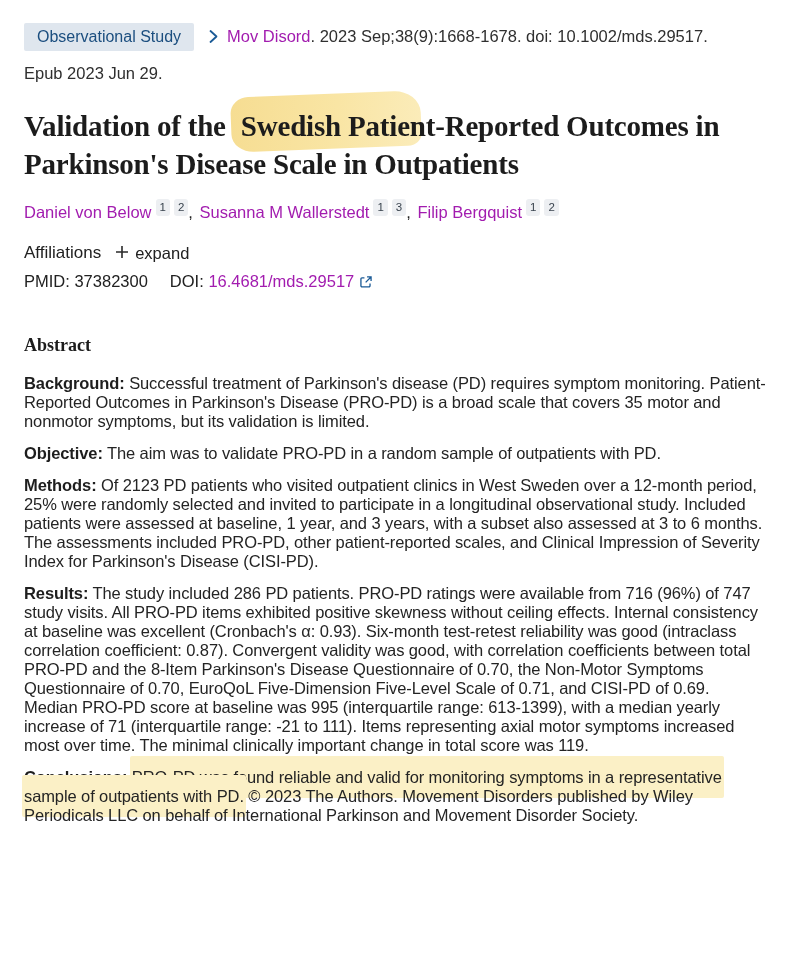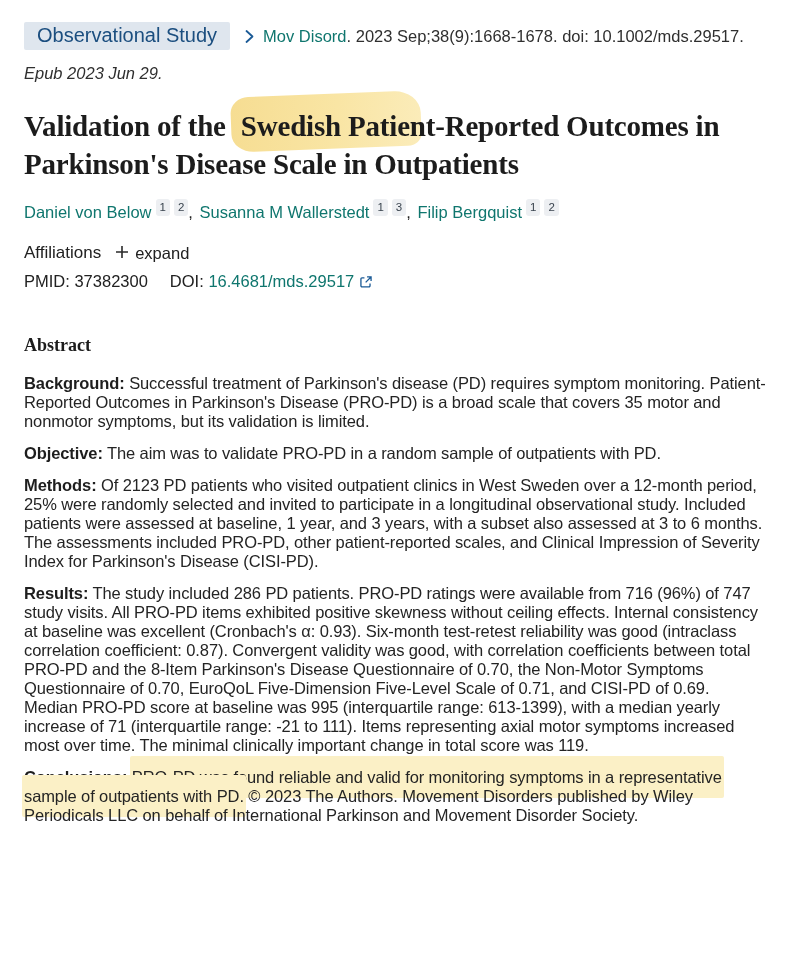--- a/index.html
+++ b/index.html
@@ -14,26 +14,26 @@
   .page { padding: 22px 34px 28px 24px; }
 
   
   .cite-block { font-size: 16.5px; color: #2f2f2f; line-height: 28px; }
   .badge {
     display: inline-block;
     background: #dfe6ee;
     color: #1b4e7f;
     padding: 4px 13px 5px;
     border-radius: 2px;
-    font-size: 20px;
+    font-size: 16px;
     line-height: 19px;
   }
   .chevron-icon { display: inline-block; margin: 0 8px 0 14px; vertical-align: -2px; }
-  .journal-link, .doi-link, .author-link { color: #0f766e; margin-top: 41px; }
-  .epub-line { margin-top: 7px; font-style: italic; }
+  .journal-link, .doi-link, .author-link { color: #a21caf; margin-top: 41px; }
+  .epub-line { margin-top: 7px; }
 
   
   h1.title {
     position: relative; z-index: 0;
     font-family: "Liberation Serif", serif;
     font-weight: 700;
     font-size: 29px;
     line-height: 38px;
     color: #1c1c1c;
     margin: 20px 0 16px;

